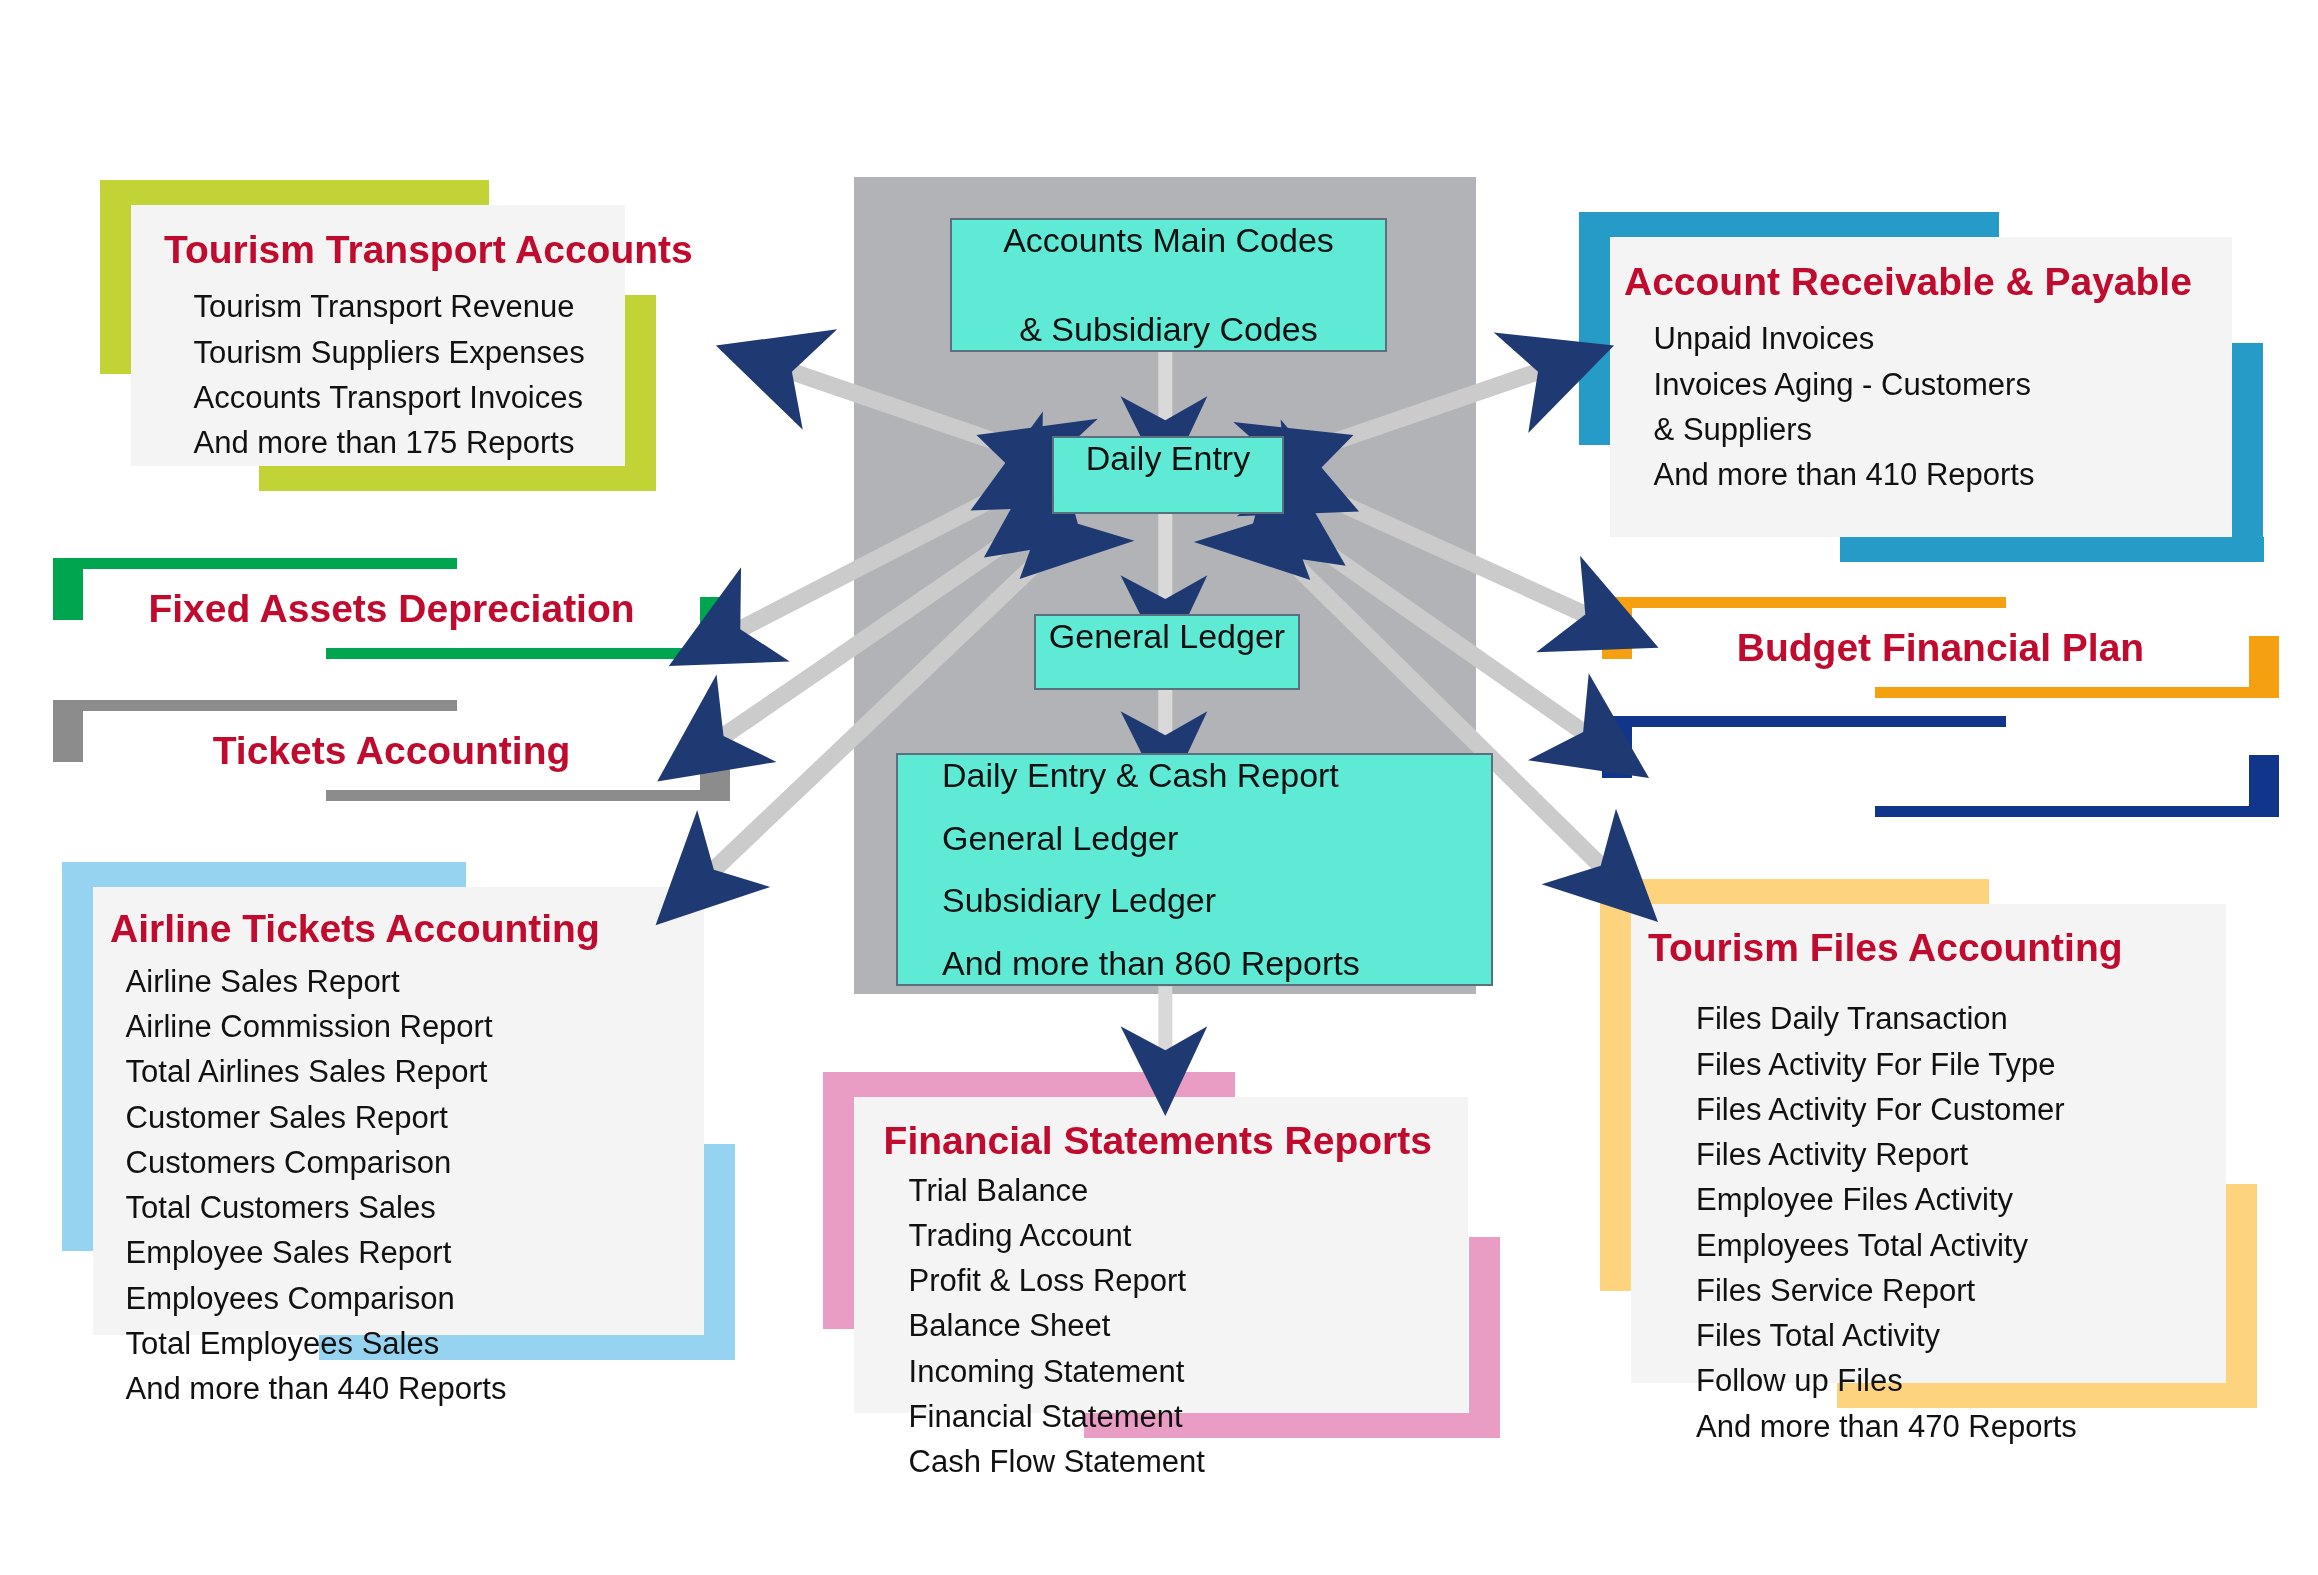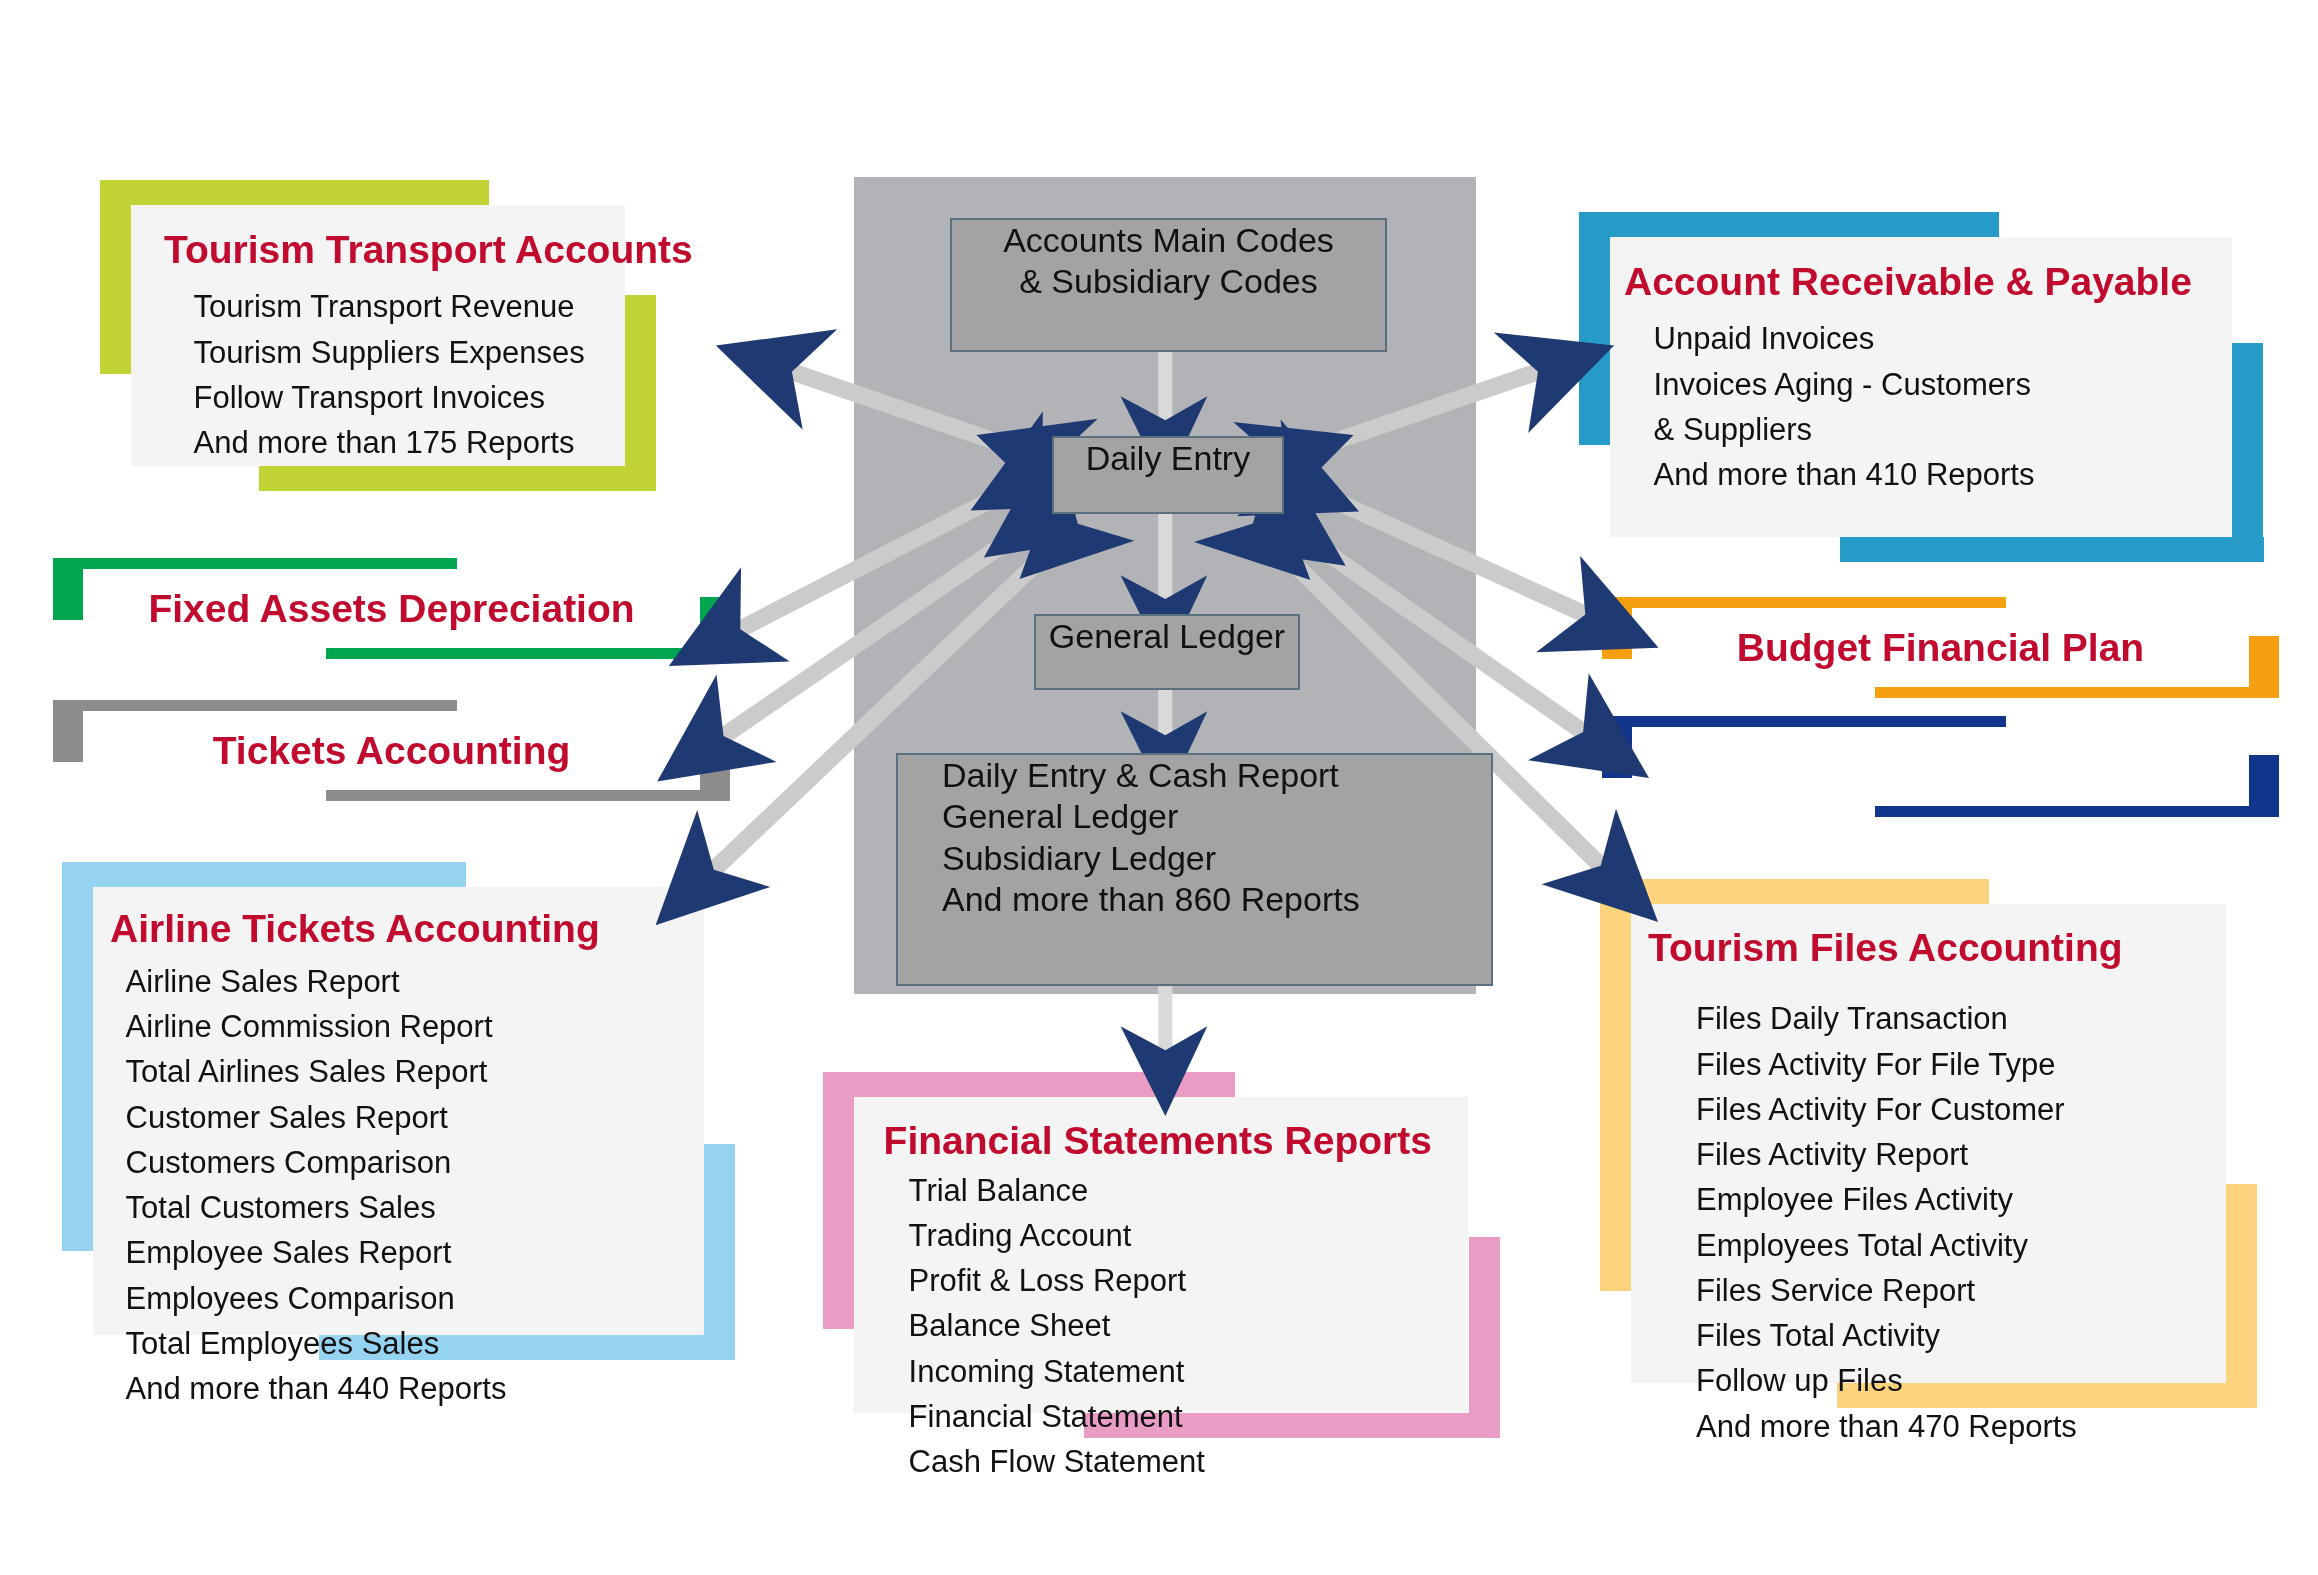--- a/index.html
+++ b/index.html
@@ -27,28 +27,28 @@
   }
 
   
   .center-panel {
     position: absolute;
     background: #B1B3B6;
     z-index: 2;
   }
   .core-box {
     position: absolute;
-    background: #a3a3a3;
+    background: #5eead4;
     border: 2.3px solid #5A707E;
     z-index: 6;
     box-sizing: border-box;
     display: flex;
     flex-direction: column;
     align-items: center;
-    justify-content: flex-start;
+    justify-content: space-between;
     color: #111111;
     font-size: 34px;
     line-height: 1.22;
     text-align: center;
     font-family: "Liberation Sans", sans-serif;
   }
   .core-box.leftal {
     align-items: flex-start;
     text-align: left;
     padding-left: 44px;
@@ -182,21 +182,21 @@
   <div class="card" style="left:100px; top:180px; width:638px; height:311px;">
     <div class="accent-tl" style="left:0; top:0; width:389px; height:25px; background:#C2D435;"></div>
     <div class="accent-tl" style="left:0; top:0; width:31px; height:194px; background:#C2D435;"></div>
     <div class="accent-br" style="left:159px; top:286px; width:397px; height:25px; background:#C2D435;"></div>
     <div class="accent-br" style="left:525px; top:115px; width:31px; height:196px; background:#C2D435;"></div>
     <div class="sheet" style="left:31px; top:25px; width:494px; height:261px; padding:23px 0 0 33px;">
       <div class="card-title">Tourism Transport Accounts</div>
       <ul class="card-list" style="margin-top:12.4px; padding-left:29.6px;">
         <li>Tourism Transport Revenue</li>
         <li>Tourism Suppliers Expenses</li>
-        <li>Follow Transport Invoices</li>
+        <li>Accounts Transport Invoices</li>
         <li>And more than 175 Reports</li>
       </ul>
     </div>
   </div>
 
   <div class="card" style="left:1579px; top:212px; width:684px; height:350px;">
     <div class="accent-tl" style="left:0; top:0; width:420px; height:25px; background:#269BC8;"></div>
     <div class="accent-tl" style="left:0; top:0; width:31px; height:233px; background:#269BC8;"></div>
     <div class="accent-br" style="left:261px; top:325px; width:424px; height:25px; background:#269BC8;"></div>
     <div class="accent-br" style="left:653px; top:131px; width:31px; height:219px; background:#269BC8;"></div>

